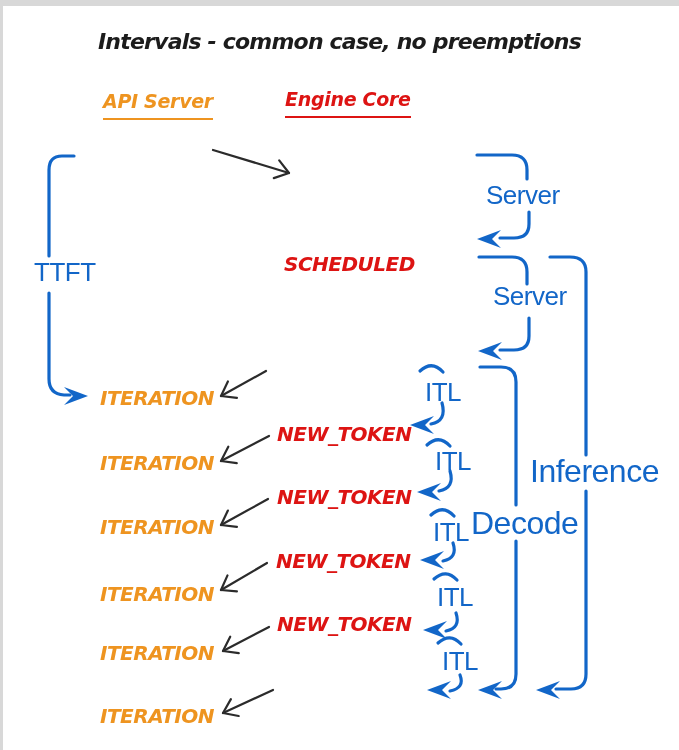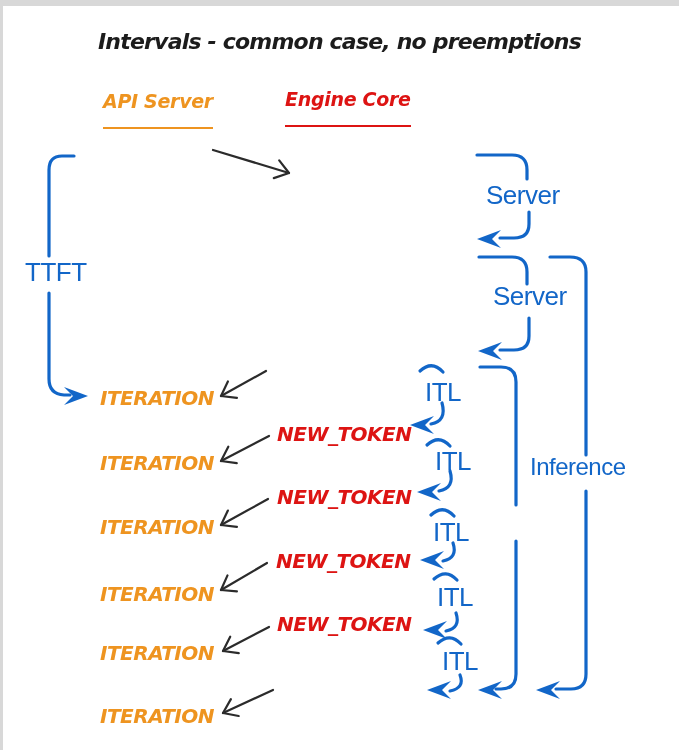--- a/index.html
+++ b/index.html
@@ -16,38 +16,38 @@
 
   .title{
     position:absolute;left:50%;top:18px;transform:translateX(-50%);
     white-space:nowrap;
     font:italic 700 22px "DejaVu Sans",sans-serif;
     letter-spacing:-0.8px;color:#1c1c1c;line-height:1;margin-top:13px;
   }
   .hdr{
     position:absolute;white-space:nowrap;line-height:1;
     font:italic 700 19px "DejaVu Sans",sans-serif;
-    padding-bottom:15px;border-bottom:2px solid currentColor;
+    padding-bottom:6px;border-bottom:2px solid currentColor;
     letter-spacing:-0.3px;
   }
   .ev{
     position:absolute;white-space:nowrap;line-height:1;
     font:italic 700 20px "DejaVu Sans",sans-serif;
     letter-spacing:-0.5px;
   }
   .big{font-size:21px;}
   .api{color:var(--api,#EE9420);}
   .eng{color:var(--eng,#DD1413);}
   .ivl{
     position:absolute;white-space:nowrap;line-height:1;
     font:400 26px "Liberation Sans",sans-serif;
     letter-spacing:-0.5px;
     color:var(--ivl,#1266C8);
   }
-  .ivl-lg{font-size:24px;}
+  .ivl-lg{font-size:32px;}
   #arrow-layer{position:absolute;left:0;top:0;}
 </style>
 </head>
 <body>
 
 <div id="stage" style="--api: #EE9420; --eng: #DD1413; --ivl: #1266C8;">
   <div class="edge" id="edge-top"></div>
   <div class="edge" id="edge-left"></div>
 
   <div class="title">Intervals - common case, no preemptions</div>
@@ -55,33 +55,35 @@
   <div class="hdr api" style="left:103px;top:90px">API Server</div>
   <div class="hdr eng" style="left:285px;top:88px">Engine Core</div>
 
   <div class="ev api" style="left:100px;top:386px">ITERATION</div>
   <div class="ev api" style="left:100px;top:451px">ITERATION</div>
   <div class="ev api" style="left:100px;top:515px">ITERATION</div>
   <div class="ev api" style="left:100px;top:582px">ITERATION</div>
   <div class="ev api" style="left:100px;top:641px">ITERATION</div>
   <div class="ev api" style="left:100px;top:704px">ITERATION</div>
 
+  <div class="ev eng" style="left:284px;top:252px">SCHEDULED</div>
   <div class="ev eng" style="left:277px;top:422px">NEW_TOKEN</div>
   <div class="ev eng" style="left:277px;top:485px">NEW_TOKEN</div>
   <div class="ev eng" style="left:276px;top:549px">NEW_TOKEN</div>
   <div class="ev eng" style="left:277px;top:612px">NEW_TOKEN</div>
 
-  <div class="ivl" style="left:25px;top:257px">TTFT</div>
+  <div class="ivl" style="left:34px;top:257px">TTFT</div>
   <div class="ivl" style="left:486px;top:180px">Server</div>
   <div class="ivl" style="left:493px;top:281px">Server</div>
   <div class="ivl" style="left:425px;top:377px">ITL</div>
   <div class="ivl" style="left:435px;top:446px">ITL</div>
   <div class="ivl" style="left:433px;top:517px">ITL</div>
   <div class="ivl" style="left:437px;top:582px">ITL</div>
   <div class="ivl" style="left:442px;top:646px">ITL</div>
+  <div class="ivl ivl-lg" style="left:471px;top:505px">Decode</div>
   <div class="ivl ivl-lg" style="left:530px;top:453px">Inference</div>
 
   <svg id="arrow-layer" width="679" height="750" viewBox="0 0 679 750">
       <path d="M 213,150 L 289,173" fill="none" stroke="#2B2B2B" stroke-width="2.2" stroke-linecap="round" stroke-linejoin="round"></path>
       <path d="M 273.8,178.1 L 289,173 L 279.2,160.3" fill="none" stroke="#2B2B2B" stroke-width="2.2" stroke-linecap="round" stroke-linejoin="round"></path>
       <path d="M 266,371 L 221,396" fill="none" stroke="#2B2B2B" stroke-width="2.2" stroke-linecap="round" stroke-linejoin="round"></path>
       <path d="M 227.9,381.5 L 221,396 L 236.9,397.8" fill="none" stroke="#2B2B2B" stroke-width="2.2" stroke-linecap="round" stroke-linejoin="round"></path>
       <path d="M 269,436 L 221,461" fill="none" stroke="#2B2B2B" stroke-width="2.2" stroke-linecap="round" stroke-linejoin="round"></path>
       <path d="M 228.3,446.7 L 221,461 L 236.8,463.2" fill="none" stroke="#2B2B2B" stroke-width="2.2" stroke-linecap="round" stroke-linejoin="round"></path>
       <path d="M 268,499 L 221,525" fill="none" stroke="#2B2B2B" stroke-width="2.2" stroke-linecap="round" stroke-linejoin="round"></path>

